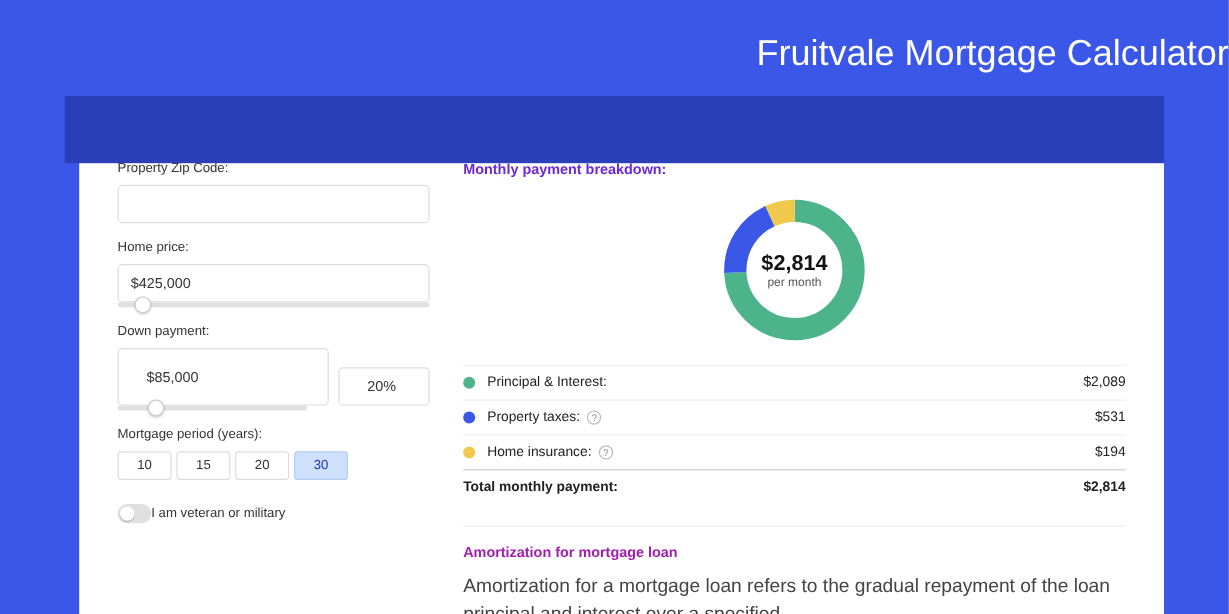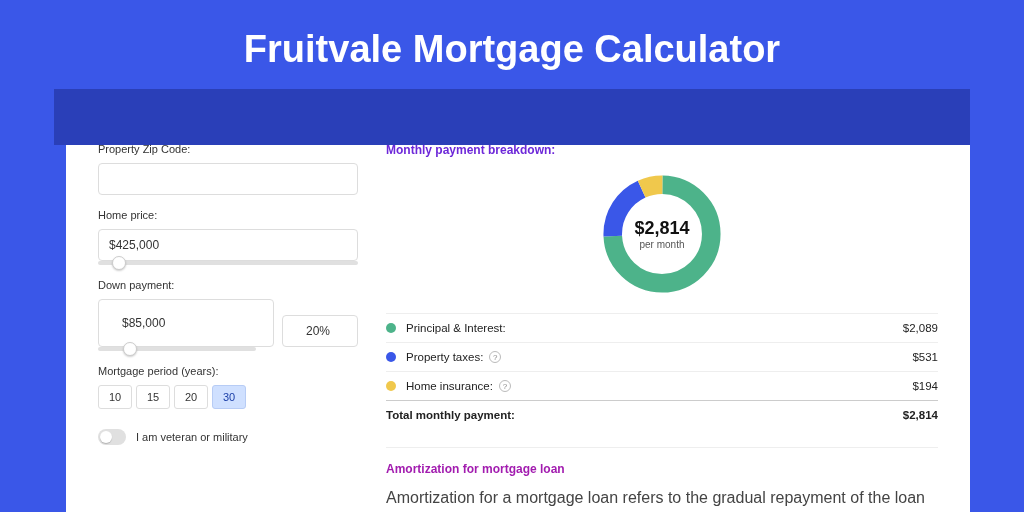--- a/index.html
+++ b/index.html
@@ -1,17 +1,17 @@
 <!DOCTYPE html>
 <html><head>
 <meta charset="utf-8">
 <style>
   * { box-sizing: border-box; margin: 0; padding: 0; font-family: -apple-system, BlinkMacSystemFont, "Segoe UI", Arial, sans-serif; }
   body { width: 1024px; height: 512px; background: #3a57e8; overflow: hidden; }
-  .page-title { color: #fff; font-size: 38px; font-weight: 700; text-align: center; padding: 28px 0 18px; }
+  .page-title { color: #fff; font-size: 30px; font-weight: 400; text-align: right; padding: 28px 0 18px; }
   .inner-band { background: #2a3fb8; height: 56px; margin: 0 54px 0 54px; position: relative; }
   .card {
     background: #fff; margin: -28px 54px 0 66px; padding: 26px 32px 40px 32px;
     display: flex; gap: 28px;
   }
   .col-left { width: 260px; flex-shrink: 0; }
   .col-right { flex: 1; }
 
   .field-label { font-size: 11px; color: #333; margin-bottom: 8px; }
   .field-group { margin-bottom: 14px; }
@@ -25,27 +25,27 @@
     width: 14px; height: 14px; background: #fff; border: 1px solid #ccc;
     border-radius: 50%; box-shadow: 0 1px 2px rgba(0,0,0,0.2);
   }
 
   .row { display: flex; gap: 8px; }
   .row .txt-input { flex: 1; padding-left: 23px; }
   .row .pct { flex: 0 0 76px; margin-top: 16px; }
 
   .periods { display: flex; gap: 4px; margin-top: 6px; }
   .period-btn {
-    width: 34px; height: 24px; border: 1px solid #ddd; border-radius: 3px;
+    width: 45px; height: 24px; border: 1px solid #ddd; border-radius: 3px;
     font-size: 11px; color: #333; background: #fff; display: flex;
     align-items: center; justify-content: center; cursor: pointer;
   }
   .period-btn.active { background: #cfe0ff; border-color: #b7ccf5; color: #1a3ea8; }
 
-  .toggle-row { display: flex; align-items: center; gap: 10px; margin-top: 20px; }
+  .toggle-row { display: flex; align-items: center; margin-top: 20px; }
   .toggle {
     width: 28px; height: 16px; background: #e0e0e0; border-radius: 10px; position: relative;
   }
   .toggle::after {
     content: ""; position: absolute; left: 2px; top: 2px; width: 12px; height: 12px;
     background: #fff; border-radius: 50%; box-shadow: 0 1px 1px rgba(0,0,0,0.2);
   }
   .toggle-label { font-size: 11px; color: #333; }
 
   .breakdown-title { font-size: 12px; font-weight: 700; color: #6d28d9; margin-bottom: 4px; }

